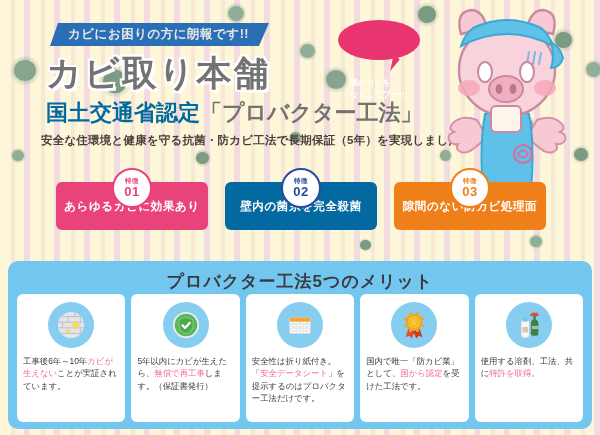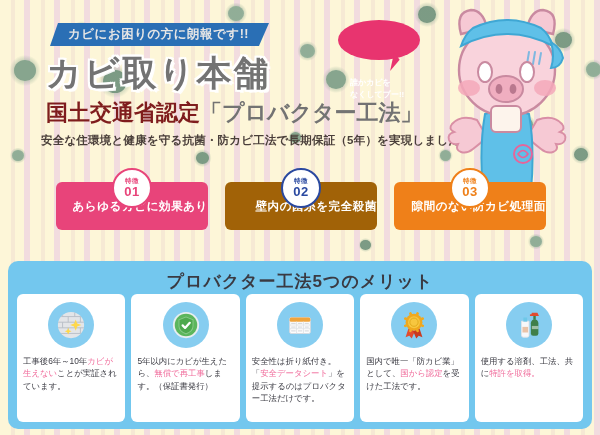--- a/index.html
+++ b/index.html
@@ -91,21 +91,21 @@
   }
 
   .sub-title {
     position: absolute;
     left: 46px; top: 98px;
     font-size: 22px;
     font-weight: bold;
     white-space: nowrap;
     letter-spacing: 0px;
   }
-  .sub-title .dark { color: #7f1d1d; }
+  .sub-title .dark { color: #0369a1; }
   .sub-title .blue { color: #737373; }
 
   .lead {
     position: absolute;
     left: 41px; top: 133px;
     font-size: 11.5px;
     font-weight: bold;
     color: #4a3f3a;
     white-space: nowrap;
     letter-spacing: .2px;
@@ -148,26 +148,26 @@
     position: absolute;
     top: 14px;
     width: 152px;
     height: 48px;
     border-radius: 6px;
     color: #fff;
     font-size: 11.5px;
     font-weight: bold;
     display: flex;
     align-items: center;
-    justify-content: flex-end;
+    justify-content: center;
     letter-spacing: .6px;
     white-space: nowrap;
   }
   .feat.f1 { left: 56px;  background: #e8447a; }
-  .feat.f2 { left: 225px; background: #a16207; }
+  .feat.f2 { left: 225px; background: #0369a1; }
   .feat.f3 { left: 394px; background: #ef8019; }
 
   .badge {
     position: absolute;
     top: -14px;
     left: 50%;
     transform: translateX(-50%);
     width: 40px; height: 40px;
     border-radius: 50%;
     background: #ffffff;

